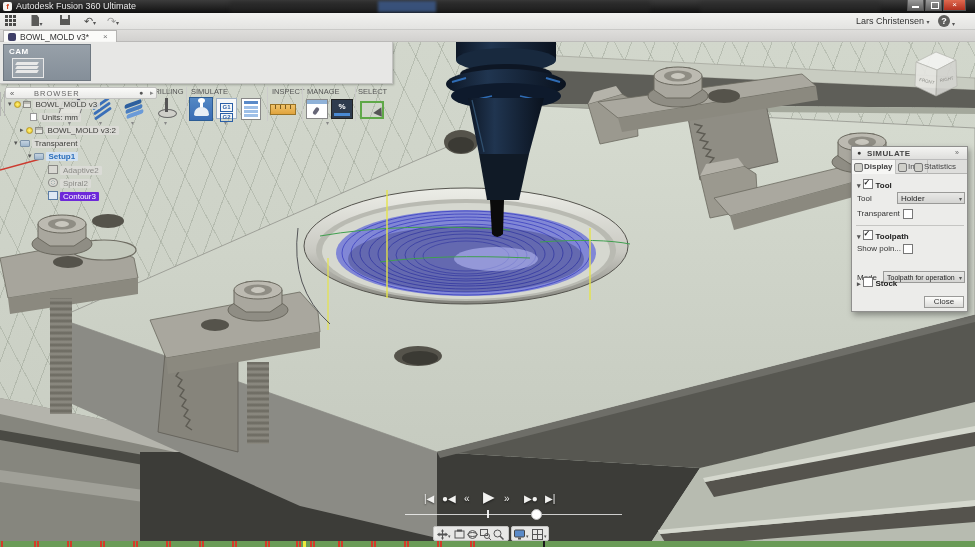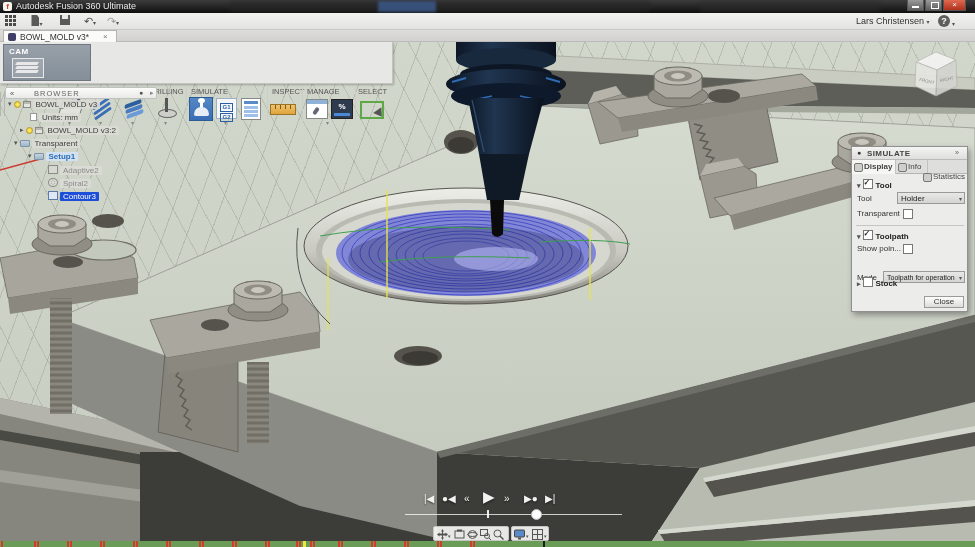--- a/index.html
+++ b/index.html
@@ -84,21 +84,21 @@
   
   .bheader{left:5px;top:87px;width:152px;height:12px;background:linear-gradient(#fbfbf9,#e9e9e7);border:1px solid #c0c0be;border-radius:2px;box-sizing:border-box;font-size:7.5px;color:#666;}
   .bheader .coll{left:4px;top:1px;color:#555;}
   .bheader .ttl{left:28px;top:1px;letter-spacing:1px;}
   .bheader .dot{left:133px;top:1px;color:#555;font-size:7px;}
   .bheader .exp{left:144px;top:1px;color:#888;font-size:7px;}
   .trow{height:11px;font-size:8px;color:#3d3d3a;white-space:nowrap;}
   .trow .caret{color:#555;font-size:7px;vertical-align:1px;margin-right:2px;}
   .chip{background:rgba(220,220,215,.88);padding:0 3px;border-radius:1px;}
   .chip.setup{color:#2a6ebb;font-weight:bold;background:rgba(210,226,243,.92);}
-  .chip.sel{background:#1d4ed8;color:#fff;}
+  .chip.sel{background:#6d28d9;color:#fff;}
   .chip.dim{color:#8a8a86;}
   .bulb{display:inline-block;width:7px;height:7px;border-radius:50%;background:radial-gradient(#fff27a,#e8c21f);border:1px solid #b89b2a;box-sizing:border-box;vertical-align:-1px;margin-right:2px;}
   .cubeic{display:inline-block;width:8px;height:7px;background:#e6e6e1;border:1px solid #8a8a86;box-sizing:border-box;vertical-align:-1px;margin-right:2px;position:relative;}
   .cubeic:after{content:"";position:absolute;left:0;top:0;right:0;height:2px;background:#b9b9b2;}
   .docic{display:inline-block;width:7px;height:8px;background:#fff;border:1px solid #999;box-sizing:border-box;vertical-align:-1px;margin-right:2px;}
   .foldic{display:inline-block;width:10px;height:7px;background:linear-gradient(#c4d2df,#9fb6cc);border:1px solid #7e93a8;box-sizing:border-box;vertical-align:-1px;margin-right:2px;border-radius:1px;}
   .opic{display:inline-block;width:8px;height:7px;vertical-align:-1px;margin-right:2px;border:1px solid #8a8a86;background:#d8d8d2;}
   .opic.spiral{border-radius:50%;background:radial-gradient(circle at 50% 50%,#d8d8d2 30%,#9aa 31%,#d8d8d2 45%);}
   .opic.contour{background:#dfe8f4;border-color:#5a7ba5;}
   
@@ -451,21 +451,21 @@
 
   <div class="abs simpanel">
     <div class="abs simhdr">
       <span class="abs dot">●</span>
       <span class="abs ttl">SIMULATE</span>
       <span class="abs exp">»</span>
     </div>
     <div class="abs simtabs">
       <span class="stab active" style="left:0;width:44px;"><span class="mic"></span><span>Display</span></span>
       <span class="stab" style="left:44px;width:32px;"><span class="mic"></span><span>Info</span></span>
-      <span class="stab" style="left:69px;width:39px;border-right:none;margin-top:10px;"><span class="mic"></span><span>Statistics</span></span>
+      <span class="stab" style="left:60px;width:39px;border-right:none;"><span class="mic"></span><span>Statistics</span></span>
     </div>
     <div class="abs srow sect" style="top:32px;">
       <span style="font-size:7px;color:#555;">▾</span><span class="cb on"></span><span>Tool</span>
     </div>
     <div class="abs srow" style="top:47px;">
       <span>Tool</span>
       <span class="drop" style="left:40px;top:-2px;width:68px;"><span>Holder</span><span class="da">▾</span></span>
     </div>
     <div class="abs srow" style="top:62px;">
       <span>Transparent</span>

